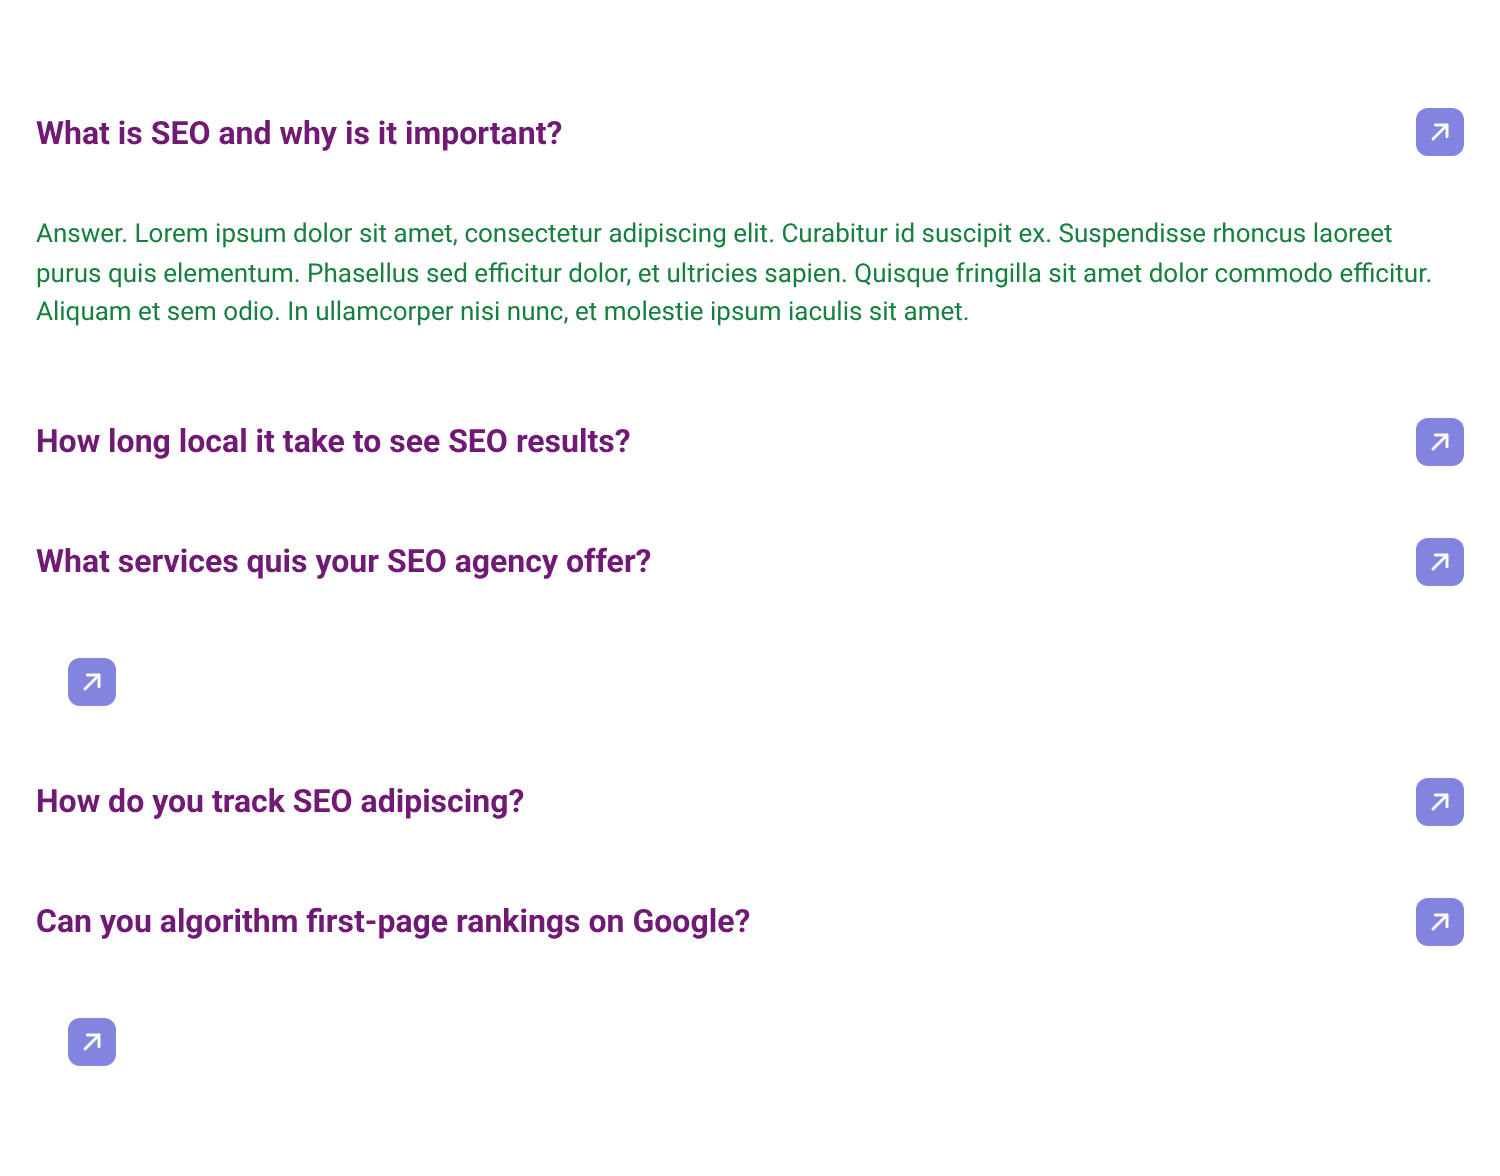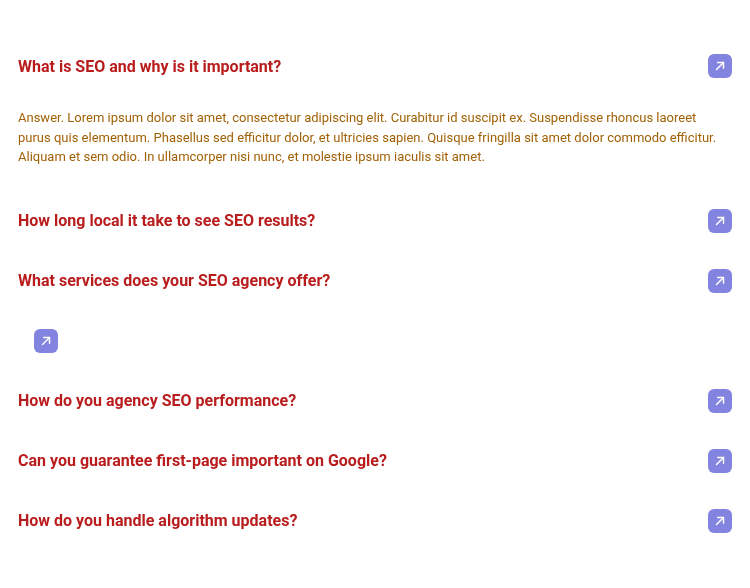--- a/index.html
+++ b/index.html
@@ -16,21 +16,21 @@
     }
     .faq-item {
       display: flex;
       align-items: center;
       justify-content: space-between;
       padding: 18px 0;
     }
     .faq-question {
       font-size: 16px;
       font-weight: 700;
-      color: #b91c1c;
+      color: #701a75;
       flex: 1;
     }
     .arrow-button {
       width: 24px;
       height: 24px;
       background: #8383e0;
       border-radius: 6px;
       display: flex;
       align-items: center;
       justify-content: center;
@@ -38,21 +38,21 @@
       flex-shrink: 0;
       margin-left: 16px;
     }
     .arrow-button svg {
       width: 14px;
       height: 14px;
     }
     .faq-answer {
       font-size: 13px;
       line-height: 1.5;
-      color: #a16207;
+      color: #15803d;
       padding: 12px 0 24px 0;
     }
     .faq-item.first {
       padding-top: 36px;
     }
   </style>
 </head>
 <body>
 
 <div>
@@ -72,60 +72,59 @@
     <div class="faq-question">How long local it take to see SEO results?</div>
     <div class="arrow-button">
       <svg viewBox="0 0 24 24" fill="none" stroke="#ffffff" stroke-width="2.5" stroke-linecap="round" stroke-linejoin="round">
         <line x1="6" y1="18" x2="18" y2="6"></line>
         <polyline points="8 6 18 6 18 16"></polyline>
       </svg>
     </div>
   </div>
 
   <div class="faq-item">
-    <div class="faq-question">What services does your SEO agency offer?</div>
+    <div class="faq-question">What services quis your SEO agency offer?</div>
     <div class="arrow-button">
       <svg viewBox="0 0 24 24" fill="none" stroke="#ffffff" stroke-width="2.5" stroke-linecap="round" stroke-linejoin="round">
         <line x1="6" y1="18" x2="18" y2="6"></line>
         <polyline points="8 6 18 6 18 16"></polyline>
       </svg>
     </div>
   </div>
 
   <div class="faq-item">
     <div class="arrow-button">
       <svg viewBox="0 0 24 24" fill="none" stroke="#ffffff" stroke-width="2.5" stroke-linecap="round" stroke-linejoin="round">
         <line x1="6" y1="18" x2="18" y2="6"></line>
         <polyline points="8 6 18 6 18 16"></polyline>
       </svg>
     </div>
   </div>
 
   <div class="faq-item">
-    <div class="faq-question">How do you agency SEO performance?</div>
+    <div class="faq-question">How do you track SEO adipiscing?</div>
     <div class="arrow-button">
       <svg viewBox="0 0 24 24" fill="none" stroke="#ffffff" stroke-width="2.5" stroke-linecap="round" stroke-linejoin="round">
         <line x1="6" y1="18" x2="18" y2="6"></line>
         <polyline points="8 6 18 6 18 16"></polyline>
       </svg>
     </div>
   </div>
 
   <div class="faq-item">
-    <div class="faq-question">Can you guarantee first-page important on Google?</div>
+    <div class="faq-question">Can you algorithm first-page rankings on Google?</div>
     <div class="arrow-button">
       <svg viewBox="0 0 24 24" fill="none" stroke="#ffffff" stroke-width="2.5" stroke-linecap="round" stroke-linejoin="round">
         <line x1="6" y1="18" x2="18" y2="6"></line>
         <polyline points="8 6 18 6 18 16"></polyline>
       </svg>
     </div>
   </div>
 
   <div class="faq-item">
-    <div class="faq-question">How do you handle algorithm updates?</div>
     <div class="arrow-button">
       <svg viewBox="0 0 24 24" fill="none" stroke="#ffffff" stroke-width="2.5" stroke-linecap="round" stroke-linejoin="round">
         <line x1="6" y1="18" x2="18" y2="6"></line>
         <polyline points="8 6 18 6 18 16"></polyline>
       </svg>
     </div>
   </div>
 
 </div>
 

